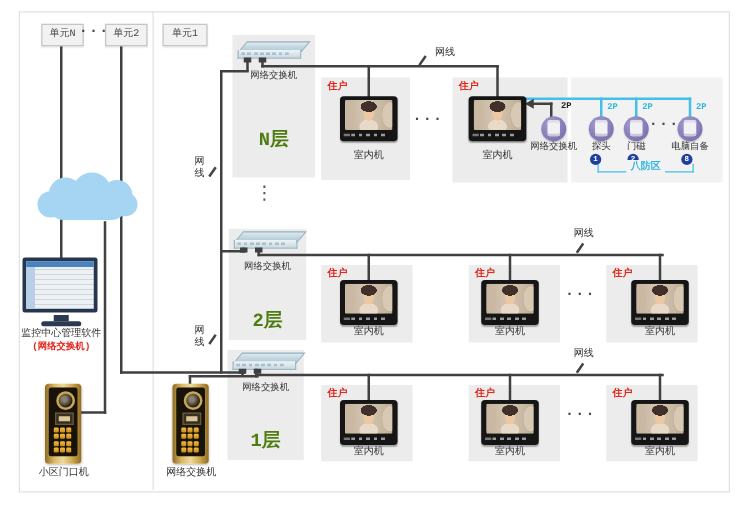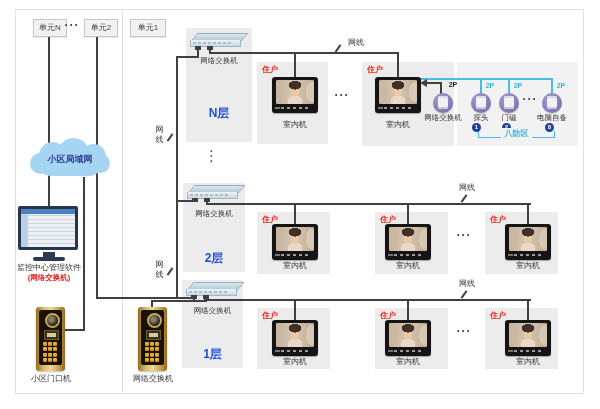--- a/index.html
+++ b/index.html
@@ -1,26 +1,26 @@
 <!DOCTYPE html>
 <html><head>
 <meta charset="utf-8">
 <style>
   html,body{margin:0;padding:0;background:#ffffff;}
   body{width:600px;height:409px;overflow:hidden;font-family:"Liberation Sans","DejaVu Sans",sans-serif;}
-  .stage{position:relative;width:536px;height:409px;background:#fff;}
+  .stage{position:relative;width:536px;height:409px;background:#fff;font-family:Liberation Mono, monospace;}
   .abs{position:absolute;}
   i{display:block;position:absolute;}
   
   .frame{border:1px solid #e2e2e2;background:#fff;}
   .divider{background:#e2e2e2;}
   
   .t{position:absolute;color:#333;font-size:8px;line-height:10px;text-align:center;white-space:nowrap;z-index:5;}
   .red{color:#e2261d;font-weight:bold;}
-  .floor-big{font-size:12px;font-weight:bold;color:#1d4ed8;}
+  .floor-big{font-size:15px;font-weight:bold;color:#4d7c0f;}
   .dots{font-size:12px;font-weight:bold;color:#444;letter-spacing:1px;line-height:10px;}
   .vdots{font-size:15px;color:#555;line-height:15px;}
   .vtext{white-space:normal;word-break:break-all;line-height:9.5px;}
   
   .unitbox{position:absolute;background:#f2f2f2;border:1px solid #c6c6c6;font-size:8px;color:#444;text-align:center;line-height:15px;z-index:4;box-shadow:0 1px 1px rgba(0,0,0,.08);}
   .zone{position:absolute;background:#ececec;z-index:1;}
   .zone-light{background:#f2f2f2;}
   
   .wire{position:absolute;background:#404040;z-index:2;}
   .cwire{position:absolute;background:#45bfe8;z-index:2;}
@@ -137,21 +137,20 @@
   <div class="t vtext" style="left:154px;top:260px;width:11px;height:20px;">网线</div>
   <div class="tick" style="left:169px;top:267px;"></div>
 
   <div class="cloud" style="left:30px;top:136px;width:80px;height:46px;">
     <i class="bump" style="left:0;top:17px;width:21px;height:21px;"></i>
     <i class="bump" style="left:9px;top:6px;width:27px;height:27px;"></i>
     <i class="bump" style="left:28px;top:2px;width:31px;height:31px;"></i>
     <i class="bump" style="left:51px;top:8px;width:25px;height:25px;"></i>
     <i class="bump" style="left:61px;top:18px;width:19px;height:19px;"></i>
     <i class="bump" style="left:8px;top:14px;width:64px;height:26px;border-radius:13px;"></i>
-    <div class="cloud-label" style="left:0;top:17px;width:80px;">小区局域网</div>
   </div>
 
   <div class="pc-screen" style="left:18px;top:206px;">
     <div class="pc-app"></div>
   </div>
   <div class="pc-neck" style="left:43px;top:252px;width:12px;height:5px;"></div>
   <div class="pc-base" style="left:33px;top:257px;width:32px;height:4px;"></div>
   <div class="t" style="left:8px;top:263px;width:82px;">监控中心管理软件</div>
   <div class="t red" style="left:8px;top:273px;width:82px;font-size:7.5px;">(网络交换机)</div>
 

